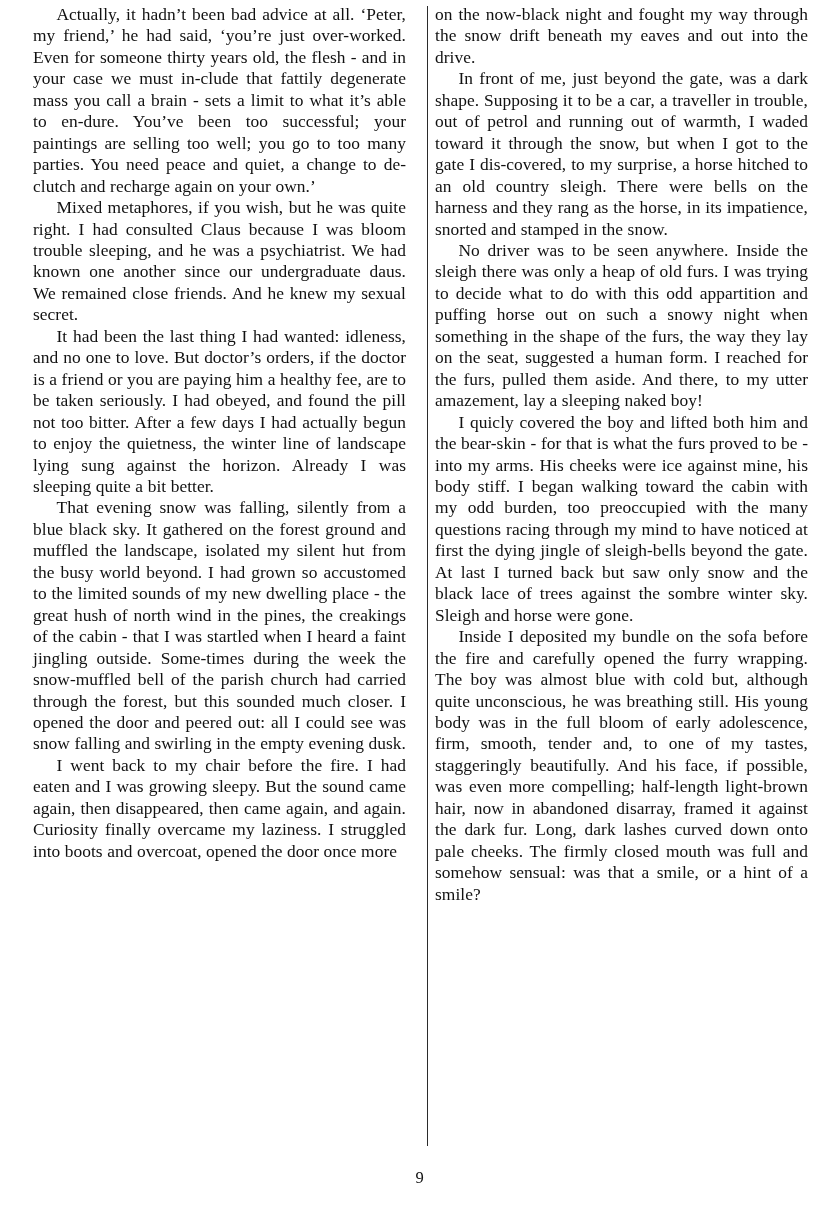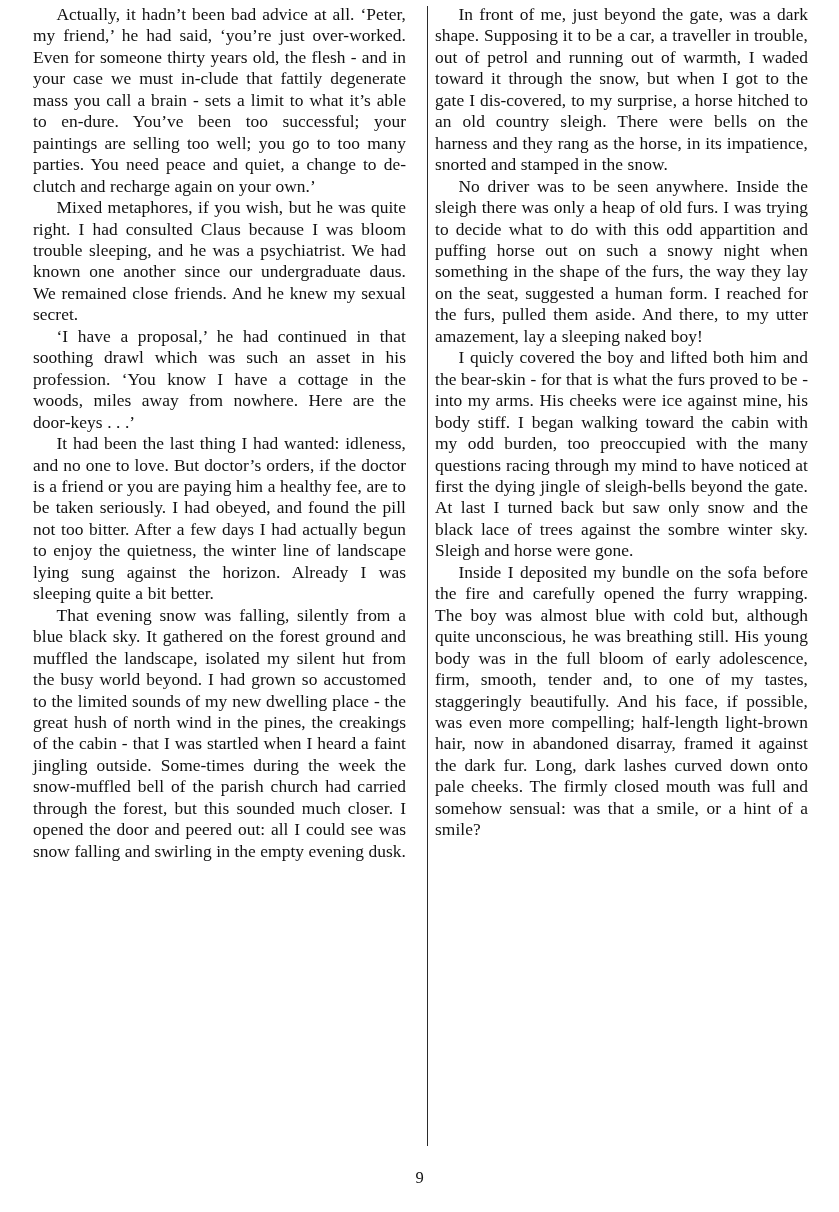--- a/index.html
+++ b/index.html
@@ -83,26 +83,27 @@
 </head>
 <body>
 
 <div id="page">
 
   <div id="columns">
 
     <div class="column" id="left-column">
       <p>Actually, it hadn’t been bad advice at all. ‘Peter, my friend,’ he had said, ‘you’re just over-worked. Even for someone thirty years old, the flesh - and in your case we must in-clude that fattily degenerate mass you call a brain - sets a limit to what it’s able to en-dure. You’ve been too successful; your paintings are selling too well; you go to too many parties. You need peace and quiet, a change to de-clutch and recharge again on your own.’</p>
       <p>Mixed metaphores, if you wish, but he was quite right. I had consulted Claus because I was bloom trouble sleeping, and he was a psychiatrist. We had known one another since our undergraduate daus. We remained close friends. And he knew my sexual secret.</p>
-      <p>‘I have a proposal,’ he had continued in that soothing drawl which was such an asset in his profession. ‘You know I have a cottage in the woods, miles away from nowhere. Here are the door-keys . . .’</p>
       <p>It had been the last thing I had wanted: idleness, and no one to love. But doctor’s orders, if the doctor is a friend or you are paying him a healthy fee, are to be taken seriously. I had obeyed, and found the pill not too bitter. After a few days I had actually begun to enjoy the quietness, the winter line of landscape lying sung against the horizon. Already I was sleeping quite a bit better.</p>
       <p>That evening snow was falling, silently from a blue black sky. It gathered on the forest ground and muffled the landscape, isolated my silent hut from the busy world beyond. I had grown so accustomed to the limited sounds of my new dwelling place - the great hush of north wind in the pines, the creakings of the cabin - that I was startled when I heard a faint jingling outside. Some-times during the week the snow-muffled bell of the parish church had carried through the forest, but this sounded much closer. I opened the door and peered out: all I could see was snow falling and swirling in the empty evening dusk.</p>
+      <p>I went back to my chair before the fire. I had eaten and I was growing sleepy. But the sound came again, then disappeared, then came again, and again. Curiosity finally overcame my laziness. I struggled into boots and overcoat, opened the door once more</p>
     </div>
 
     <div class="column" id="right-column">
+      <p class="noindent">on the now-black night and fought my way through the snow drift beneath my eaves and out into the drive.</p>
       <p>In front of me, just beyond the gate, was a dark shape. Supposing it to be a car, a traveller in trouble, out of petrol and running out of warmth, I waded toward it through the snow, but when I got to the gate I dis-covered, to my surprise, a horse hitched to an old country sleigh. There were bells on the harness and they rang as the horse, in its impatience, snorted and stamped in the snow.</p>
       <p>No driver was to be seen anywhere. Inside the sleigh there was only a heap of old furs. I was trying to decide what to do with this odd appartition and puffing horse out on such a snowy night when something in the shape of the furs, the way they lay on the seat, suggested a human form. I reached for the furs, pulled them aside. And there, to my utter amazement, lay a sleeping naked boy!</p>
       <p>I quicly covered the boy and lifted both him and the bear-skin - for that is what the furs proved to be - into my arms. His cheeks were ice against mine, his body stiff. I began walking toward the cabin with my odd burden, too preoccupied with the many questions racing through my mind to have noticed at first the dying jingle of sleigh-bells beyond the gate. At last I turned back but saw only snow and the black lace of trees against the sombre winter sky. Sleigh and horse were gone.</p>
       <p>Inside I deposited my bundle on the sofa before the fire and carefully opened the furry wrapping. The boy was almost blue with cold but, although quite unconscious, he was breathing still.  His young body was in the full bloom of early adolescence, firm, smooth, tender and, to one of my tastes, staggeringly beautifully. And his face, if possible, was even more compelling; half-length light-brown hair, now in abandoned disarray, framed it against the dark fur. Long, dark lashes curved down onto pale cheeks. The firmly closed mouth was full and somehow sensual: was that a smile, or a hint of a smile?</p>
     </div>
 
   </div>
 
   <div id="column-rule"></div>
 

